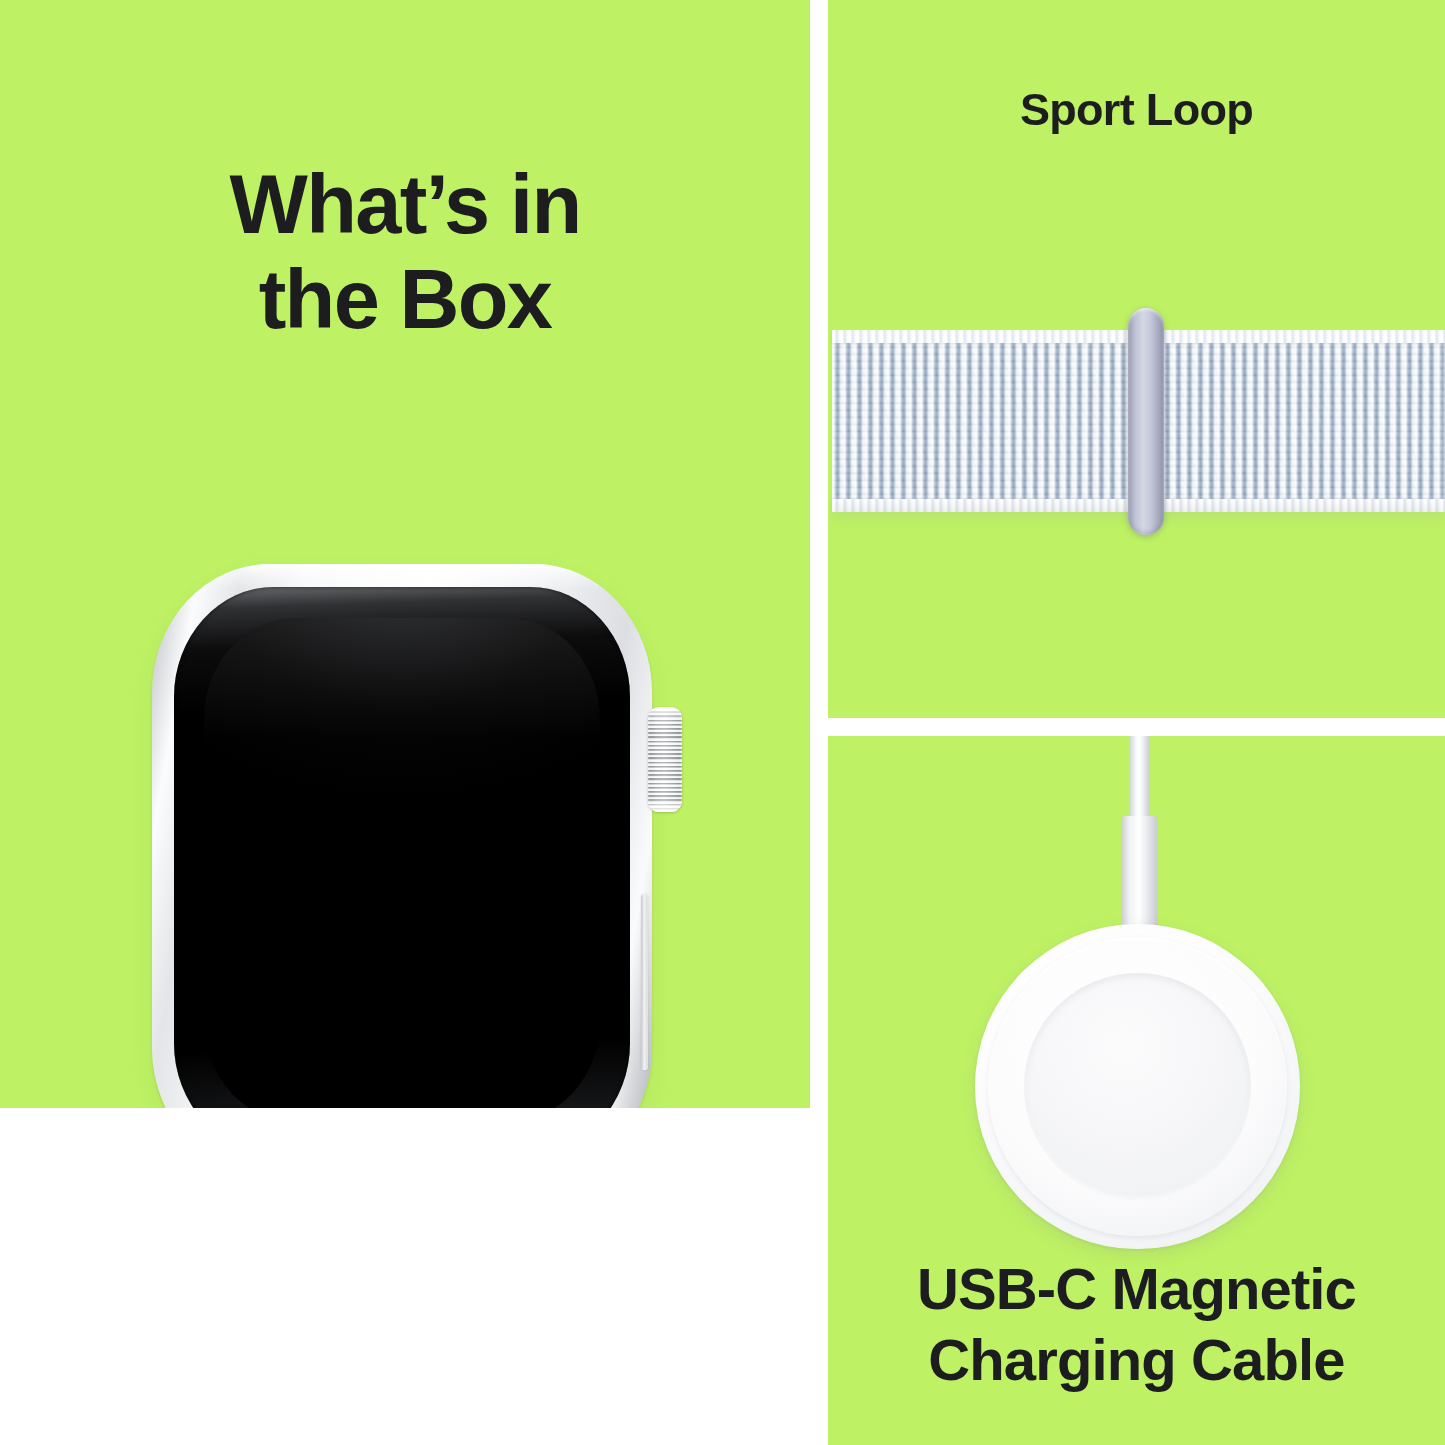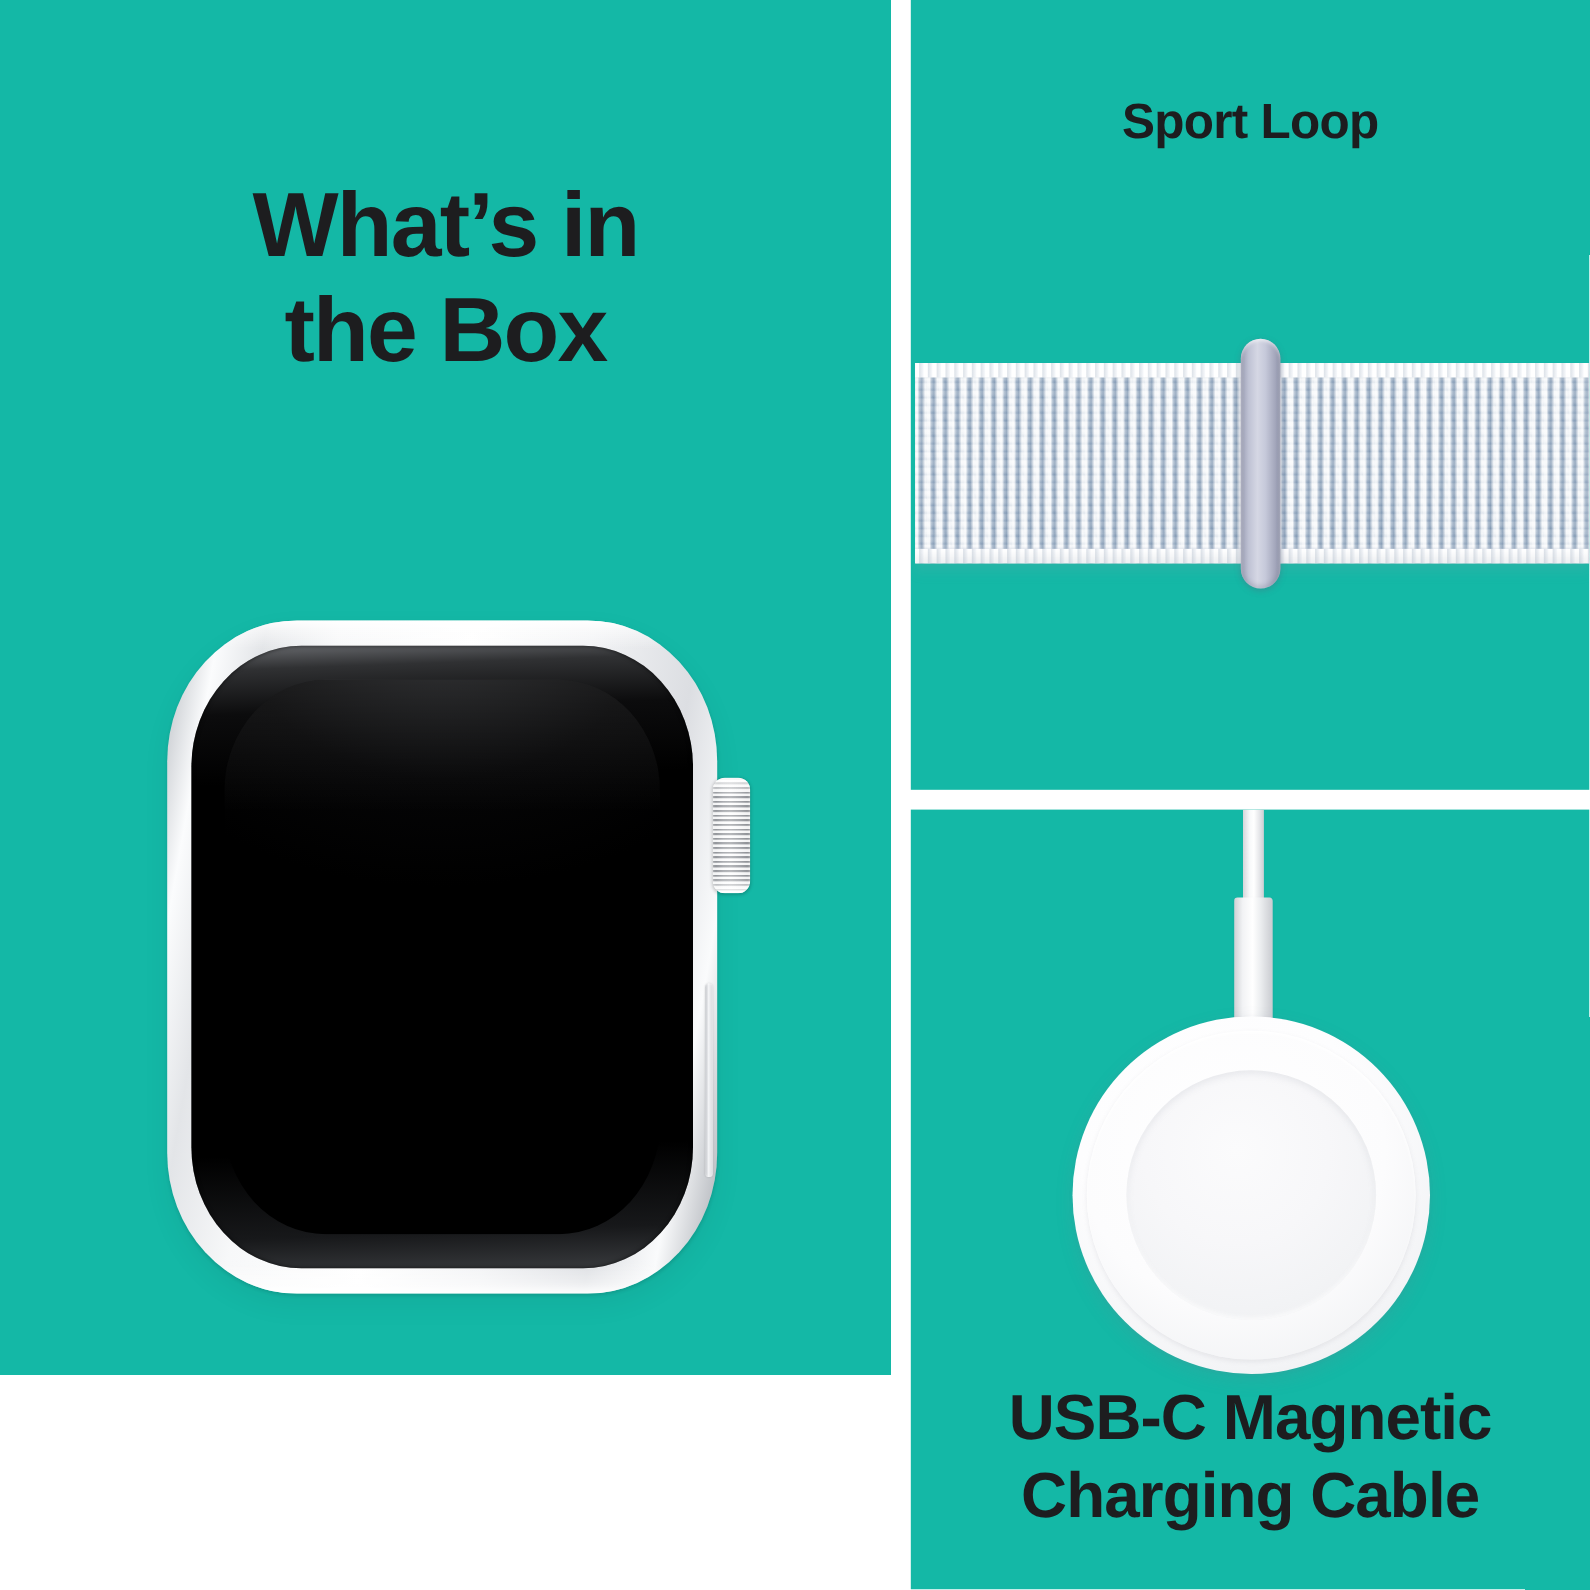--- a/index.html
+++ b/index.html
@@ -17,26 +17,26 @@
   #stage {
     position: relative;
     width: 1445px;
     height: 1445px;
     background: #ffffff;
   }
 
   
   .panel {
     position: absolute;
-    background: #14b8a6;
+    background: #bef264;
     overflow: hidden;
   }
   #panel-box {
     left: 0; top: 0;
-    width: 810px; height: 1250px;
+    width: 810px; height: 1108px;
   }
   #panel-band {
     left: 828px; top: 0;
     width: 617px; height: 718px;
   }
   #panel-cable {
     left: 828px; top: 736px;
     width: 617px; height: 709px;
   }
 

